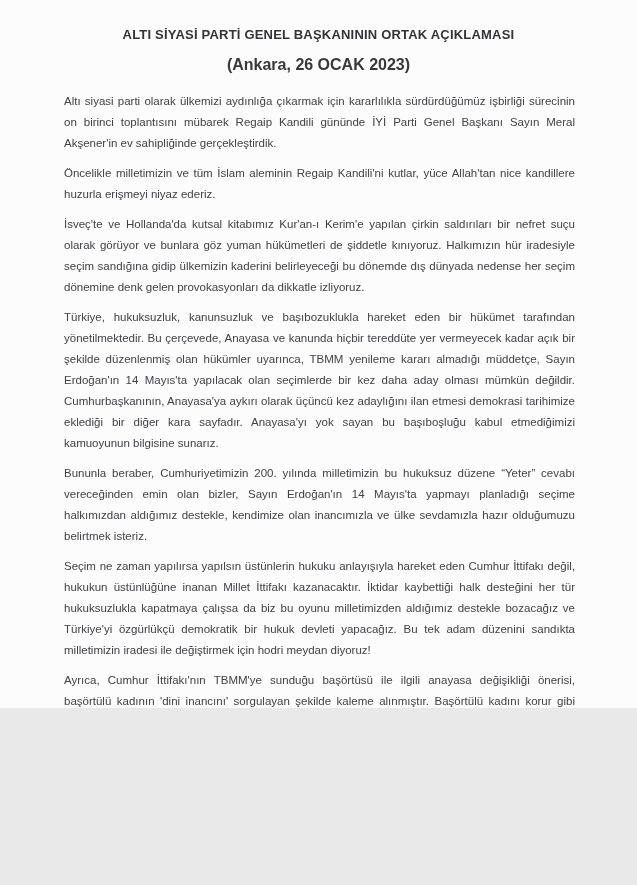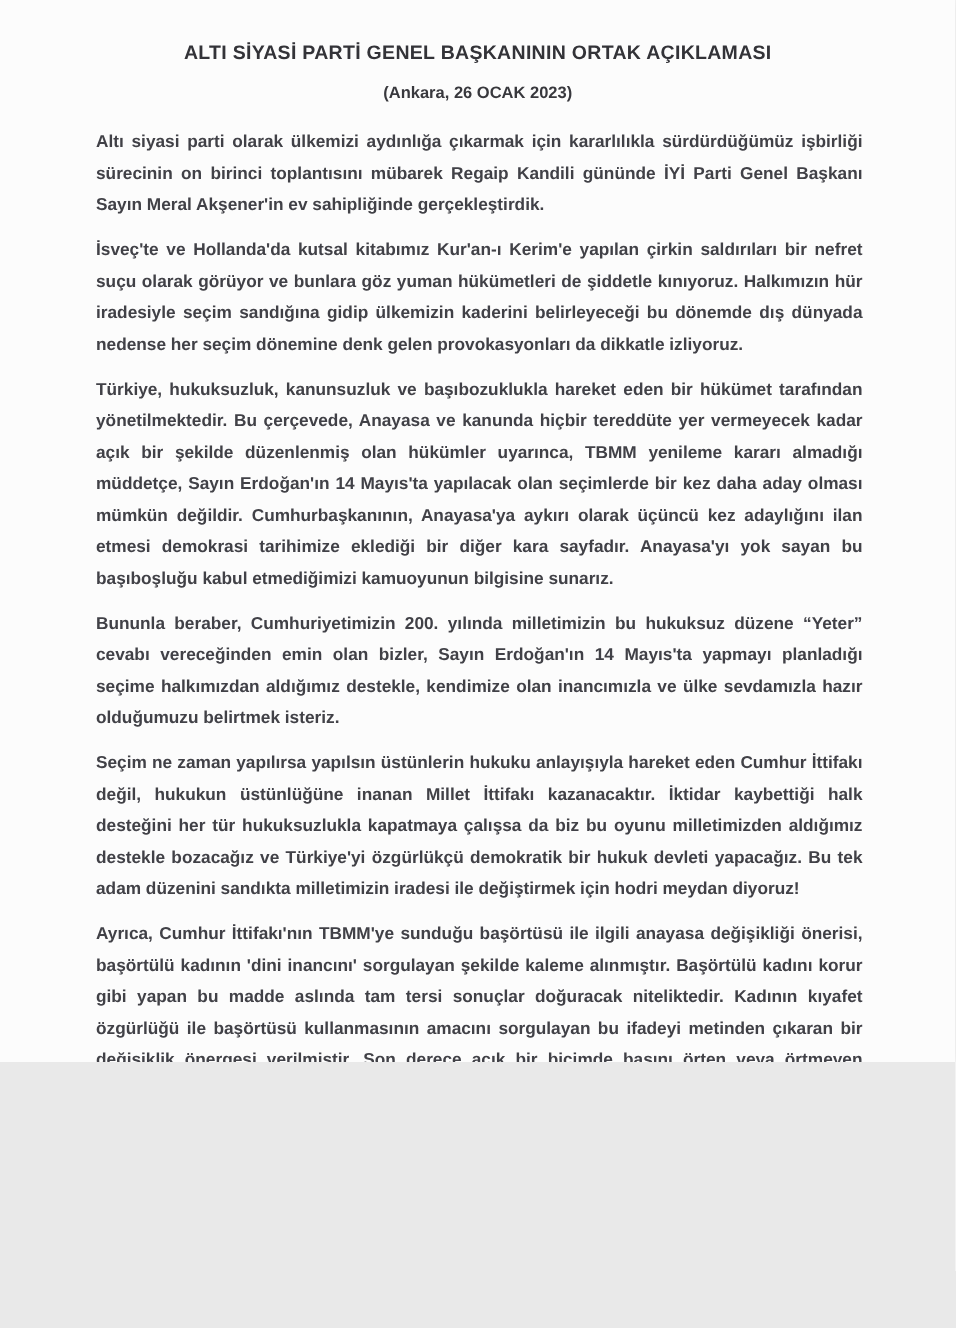--- a/index.html
+++ b/index.html
@@ -17,32 +17,32 @@
     margin:27px 60px 0 60px;
     text-align:center;
     font-size:13px;
     font-weight:bold;
     letter-spacing:.2px;
     color:#333338;
   }
   .dateline{
     margin:14px 60px 0 60px;
     text-align:center;
-    font-size:11px;
+    font-size:16px;
     font-weight:bold;
     color:#38383d;
   }
   .doc-body{
     margin:17px 62px 0 64px;
     font-size:11.5px;
     line-height:21px;
     text-align:justify;
     color:#414147;
   }
-  .doc-body p{margin:0 0 9px 0;font-weight:bold;}
+  .doc-body p{margin:0 0 9px 0;}
   .page-number{
     position:absolute;
     left:318px;top:828px;
     font-size:10px;
     color:#4a4a50;
   }
   .signatures{
     position:absolute;
     left:0;top:720px;
     width:637px;height:165px;
@@ -58,20 +58,21 @@
 <body>
 
 <div class="page">
 
   <div class="doc-title">ALTI SİYASİ PARTİ GENEL BAŞKANININ ORTAK AÇIKLAMASI</div>
 
   <div class="dateline">(Ankara, 26 OCAK 2023)</div>
 
   <div class="doc-body">
     <p>Altı siyasi parti olarak ülkemizi aydınlığa çıkarmak için kararlılıkla sürdürdüğümüz işbirliği sürecinin on birinci toplantısını mübarek Regaip Kandili gününde İYİ Parti Genel Başkanı Sayın Meral Akşener'in ev sahipliğinde gerçekleştirdik.</p>
+    <p>Öncelikle milletimizin ve tüm İslam aleminin Regaip Kandili'ni kutlar, yüce Allah'tan nice kandillere huzurla erişmeyi niyaz ederiz.</p>
     <p>İsveç'te ve Hollanda'da kutsal kitabımız Kur'an-ı Kerim'e yapılan çirkin saldırıları bir nefret suçu olarak görüyor ve bunlara göz yuman hükümetleri de şiddetle kınıyoruz. Halkımızın hür iradesiyle seçim sandığına gidip ülkemizin kaderini belirleyeceği bu dönemde dış dünyada nedense her seçim dönemine denk gelen provokasyonları da dikkatle izliyoruz.</p>
     <p>Türkiye, hukuksuzluk, kanunsuzluk ve başıbozuklukla hareket eden bir hükümet tarafından yönetilmektedir. Bu çerçevede, Anayasa ve kanunda hiçbir tereddüte yer vermeyecek kadar açık bir şekilde düzenlenmiş olan hükümler uyarınca, TBMM yenileme kararı almadığı müddetçe, Sayın Erdoğan'ın 14 Mayıs'ta yapılacak olan seçimlerde bir kez daha aday olması mümkün değildir.  Cumhurbaşkanının, Anayasa'ya aykırı olarak üçüncü kez adaylığını ilan etmesi demokrasi tarihimize eklediği bir diğer kara sayfadır. Anayasa'yı yok sayan bu başıboşluğu kabul etmediğimizi kamuoyunun bilgisine sunarız.</p>
     <p>Bununla beraber, Cumhuriyetimizin 200. yılında milletimizin bu hukuksuz düzene “Yeter” cevabı vereceğinden emin olan bizler, Sayın Erdoğan'ın 14 Mayıs'ta yapmayı planladığı seçime halkımızdan aldığımız destekle, kendimize olan inancımızla ve ülke sevdamızla hazır olduğumuzu belirtmek isteriz.</p>
     <p>Seçim ne zaman yapılırsa yapılsın üstünlerin hukuku anlayışıyla hareket eden Cumhur İttifakı değil, hukukun üstünlüğüne inanan Millet İttifakı kazanacaktır. İktidar kaybettiği halk desteğini her tür hukuksuzlukla kapatmaya çalışsa da biz bu oyunu milletimizden aldığımız destekle bozacağız ve Türkiye'yi özgürlükçü demokratik bir hukuk devleti yapacağız. Bu tek adam düzenini sandıkta milletimizin iradesi ile değiştirmek için hodri meydan diyoruz!</p>
     <p>Ayrıca, Cumhur İttifakı'nın TBMM'ye sunduğu başörtüsü ile ilgili anayasa değişikliği önerisi, başörtülü kadının 'dini inancını' sorgulayan şekilde kaleme alınmıştır. Başörtülü kadını korur gibi yapan bu madde aslında tam tersi sonuçlar doğuracak niteliktedir. Kadının kıyafet özgürlüğü ile başörtüsü kullanmasının amacını sorgulayan bu ifadeyi metinden çıkaran bir değişiklik önergesi verilmiştir. Son derece açık bir biçimde başını örten veya örtmeyen kadınlara tam bir anayasal güvence getirecek olan bu önerge Cumhur İttifakı tarafından reddedilmiştir. Bu, Cumhur İttifakı'nın her zaman yaptığı gibi samimiyetsiz bir şekilde kadınların başörtüsü hakkını siyasi istismar ve ranta dönüştürme amacını ortaya koymaktadır.</p>
   </div>
 
   <div class="page-number">1</div>
 
   <svg class="signatures" viewBox="0 0 637 165" aria-hidden="true">

